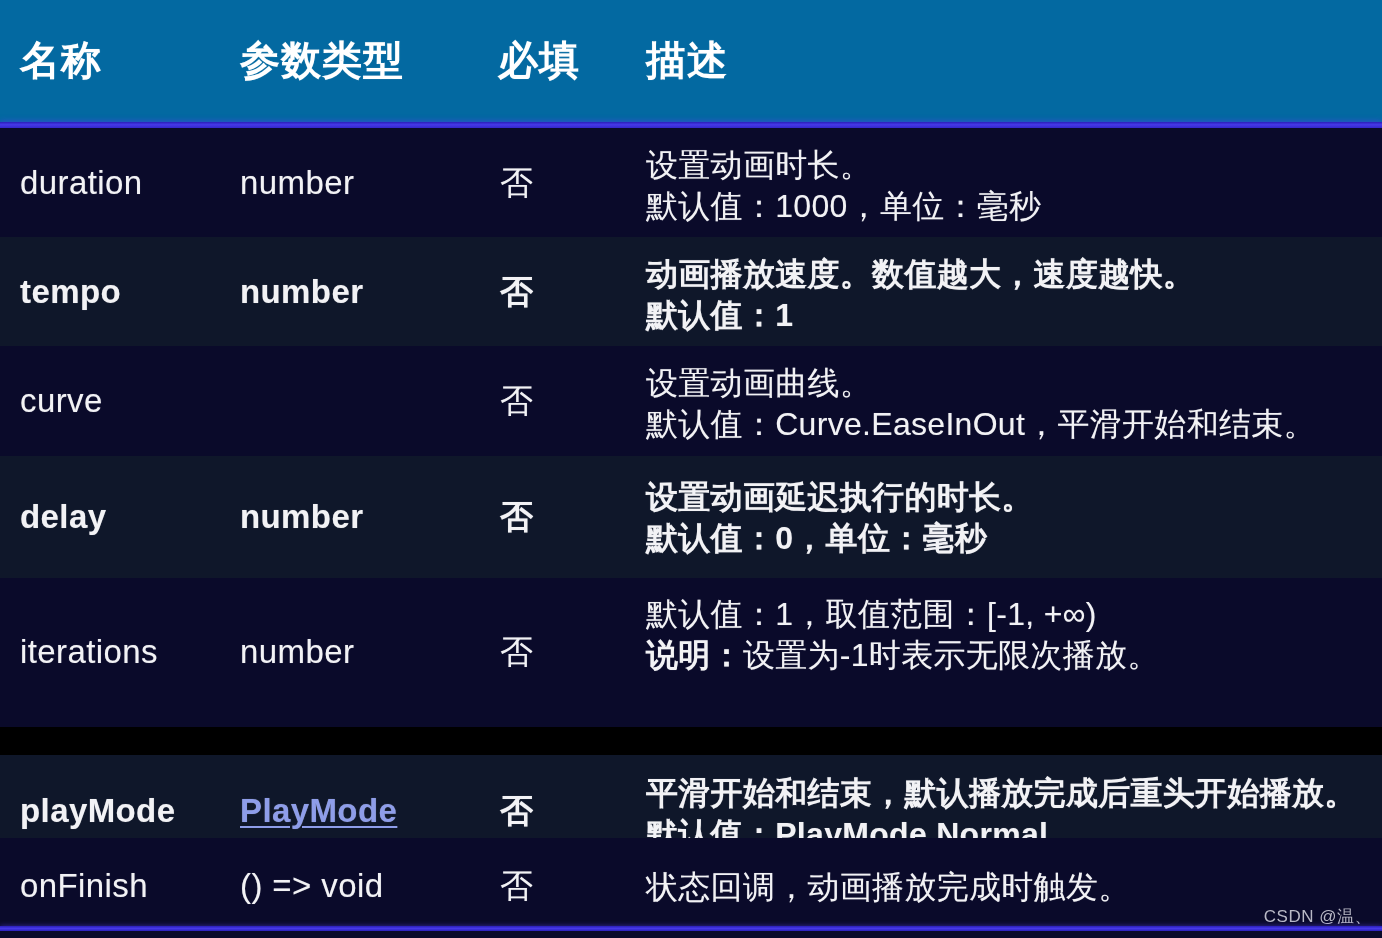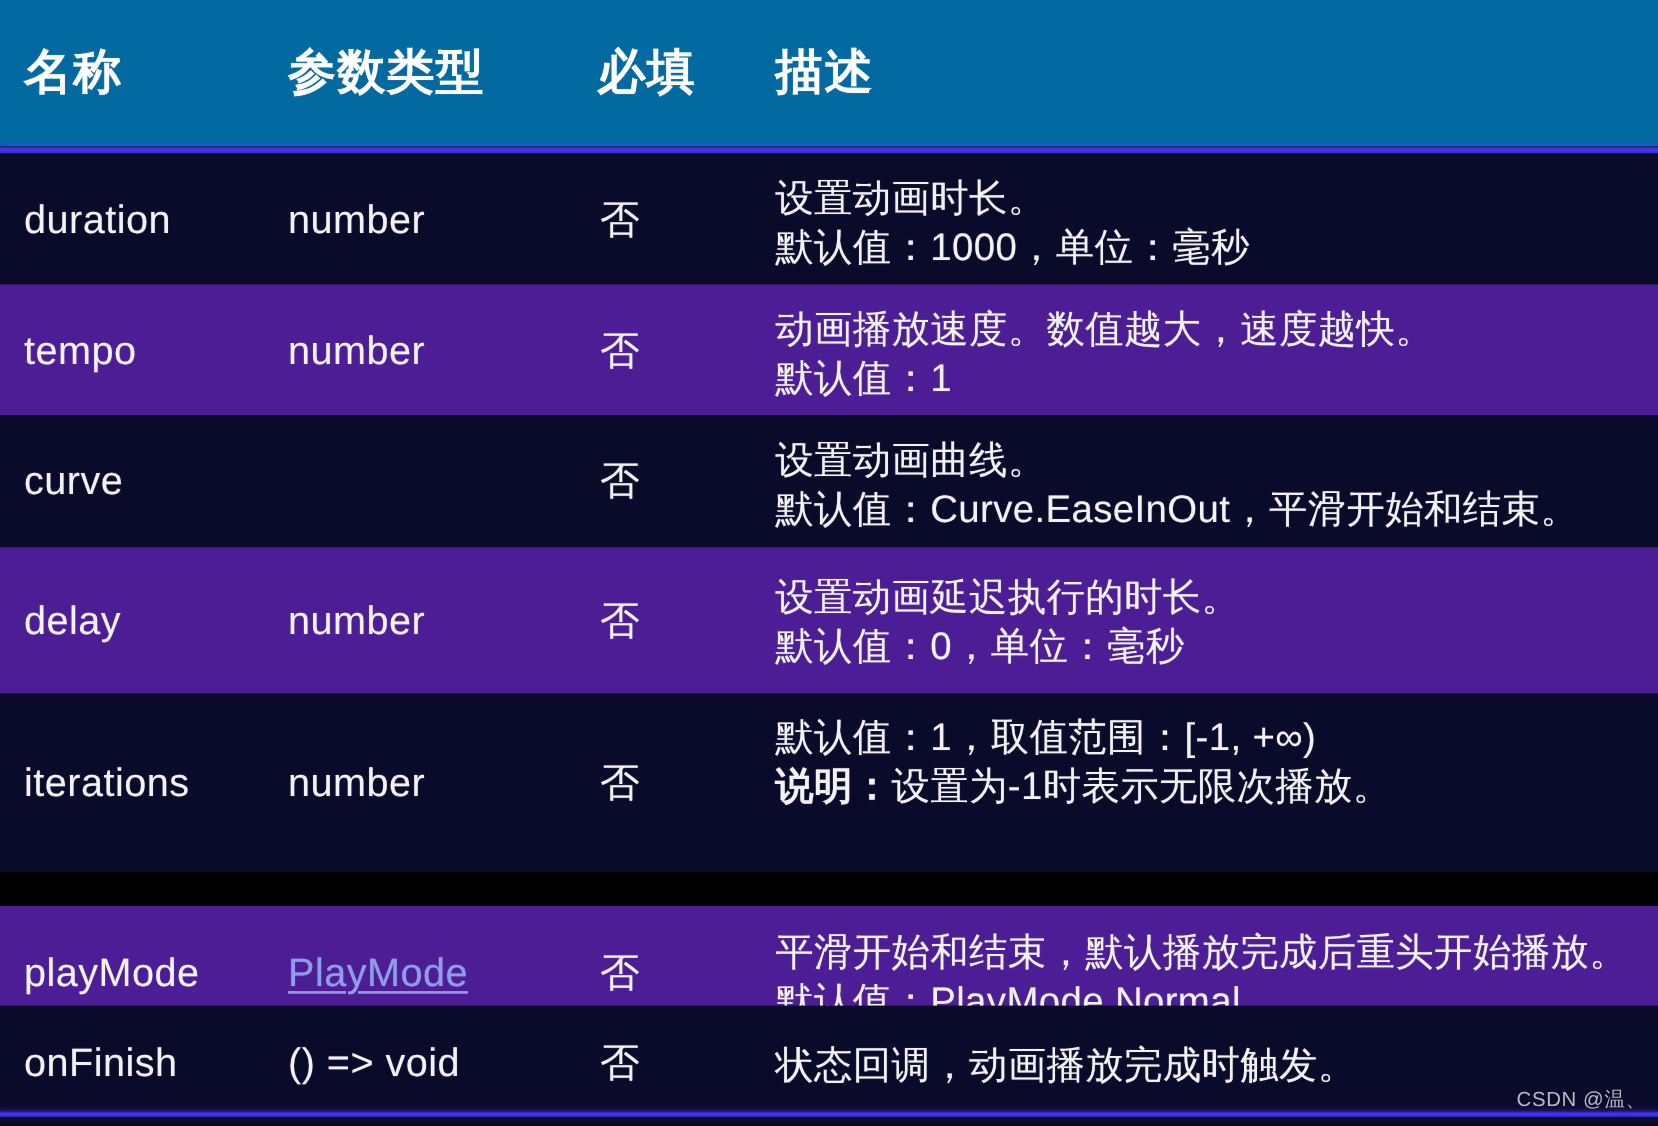--- a/index.html
+++ b/index.html
@@ -59,21 +59,21 @@
 
   
   .row {
     position: absolute;
     left: 0;
     width: 1382px;
     box-sizing: border-box;
     overflow: hidden;
   }
   .row.odd  { background: #0a0a2a; }
-  .row.even { background: #4c1d95; }
+  .row.even { background: #0f172a; font-weight: bold; }
 
   .cell {
     position: absolute;
     color: #f2f2f5;
     white-space: nowrap;
     text-shadow: 0 0 1px rgba(255,255,255,0.35);
   }
 
   .c-name-cell {
     left: 20px;

